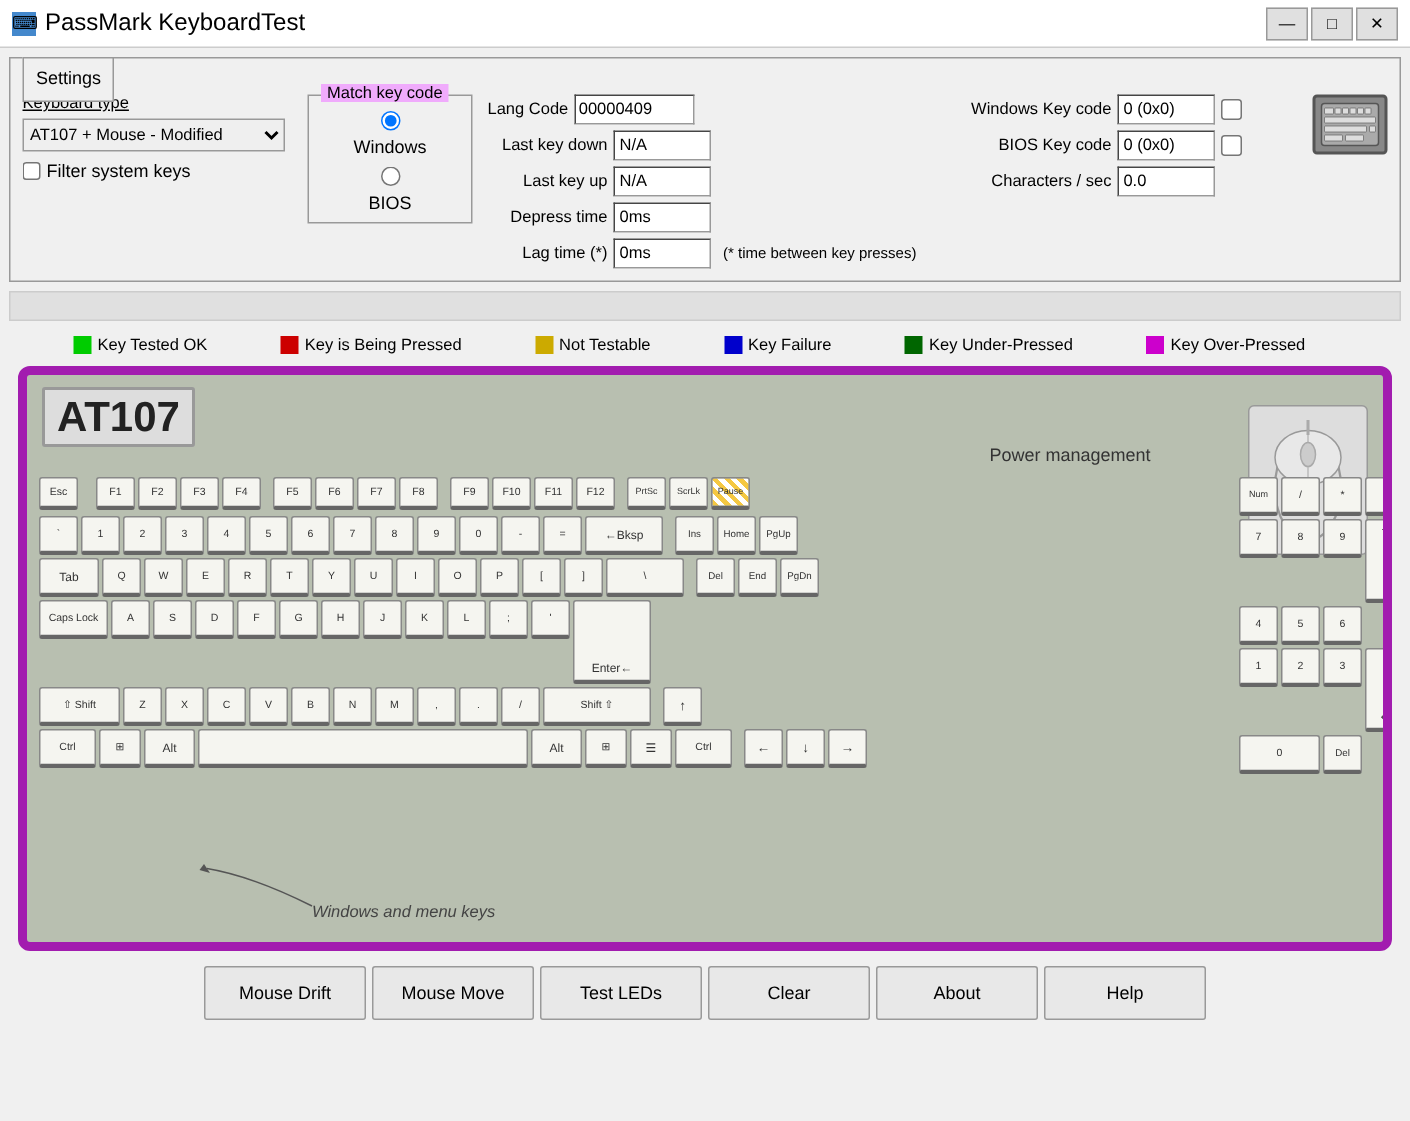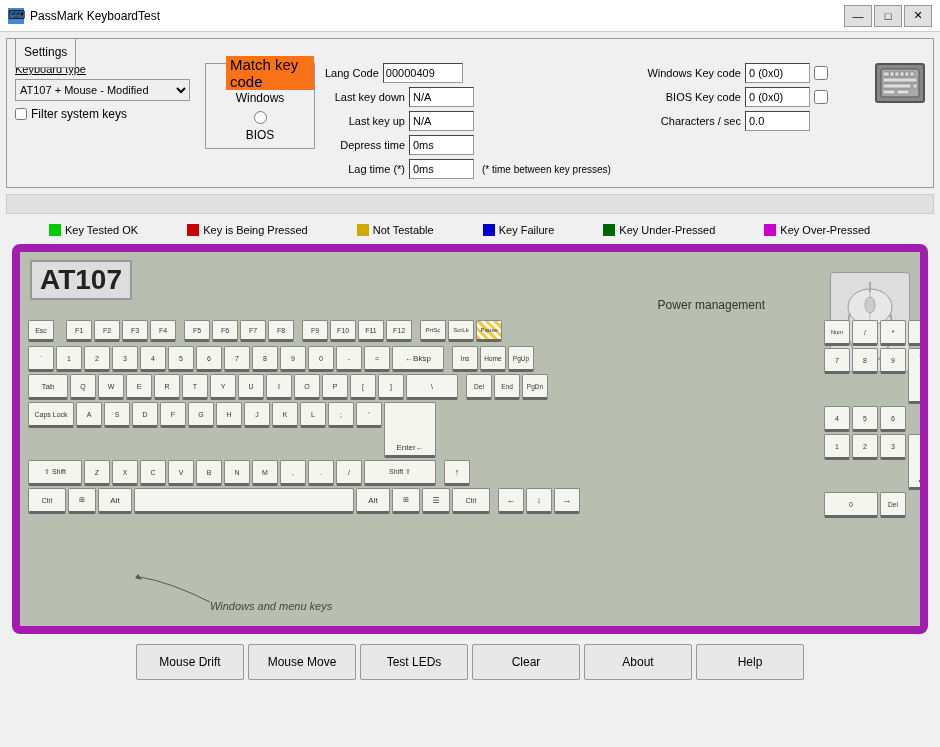--- a/index.html
+++ b/index.html
@@ -25,21 +25,21 @@
       align-items: center;
       gap: 6px;
     }
     .title-icon {
       width: 16px;
       height: 16px;
       background: #4488cc;
       display: inline-block;
     }
     .title-text {
-      font-size: 12px;
+      font-size: 16px;
       font-weight: normal;
     }
     .title-bar-controls {
       display: flex;
       gap: 2px;
     }
     .title-btn {
       width: 28px;
       height: 22px;
       border: 1px solid #999;
@@ -102,24 +102,24 @@
     .match-key-group {
       border: 1px solid #999;
       padding: 4px 10px 6px 10px;
       position: relative;
       background: #f0f0f0;
       min-width: 110px;
     }
     .match-key-legend {
       position: absolute;
       top: -8px;
-      left: 20px;
-      background: #f97316;
+      left: 8px;
+      background: #f0abfc;
       padding: 0 4px;
-      font-size: 15px;
+      font-size: 11px;
     }
     .radio-row {
       display: flex;
       align-items: center;
       gap: 4px;
       margin-top: 6px;
       flex-direction: column;
     }
     .radio-row input[type=radio] {
       margin: 0;
@@ -224,21 +224,21 @@
     }
     .legend-dot {
       width: 12px;
       height: 12px;
       display: inline-block;
     }
 
     .keyboard-area {
       position: relative;
       background: #b8bfb0;
-      border: 8px solid #a21caf;
+      border: 6px solid #a21caf;
       border-radius: 8px;
       margin: 0 6px;
       height: 390px;
       overflow: hidden;
     }
 
     .kb-label {
       position: absolute;
       top: 8px;
       left: 10px;

